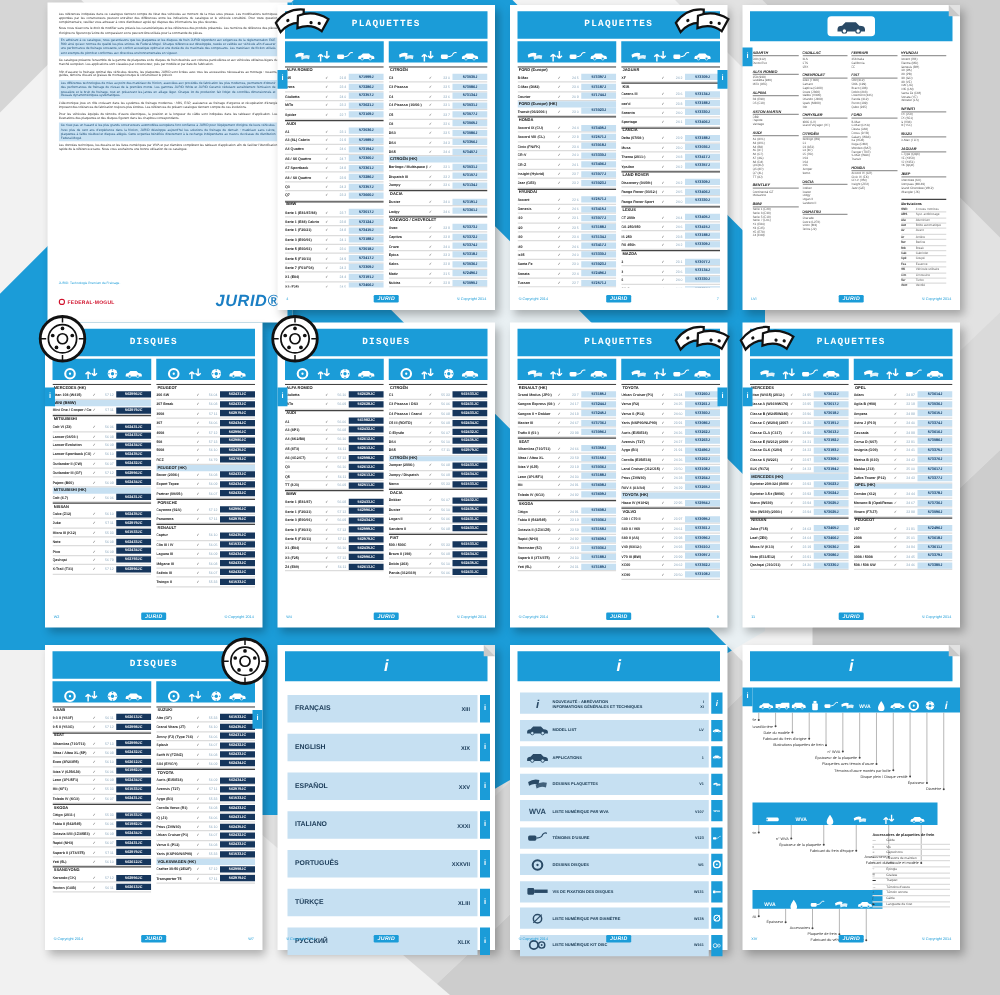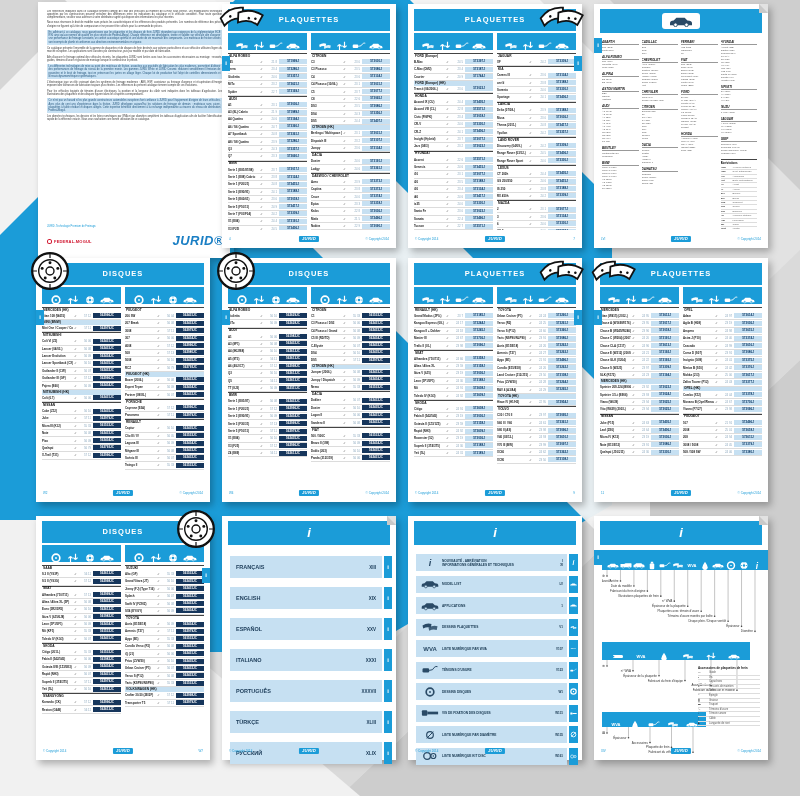--- a/index.html
+++ b/index.html
@@ -1,21 +1,21 @@
 <!DOCTYPE html>
 <html><head>
 <meta charset="utf-8">
 <style>
   html,body{margin:0;padding:0;background:#e2e2e2;font-family:"Liberation Sans","DejaVu Sans",sans-serif;}
   #canvas{position:relative;width:800px;height:796px;overflow:hidden;background:#e2e2e2;}
   .bgsvg{position:absolute;left:0;top:0;width:800px;height:796px;}
   .page{position:absolute;width:174px;height:244px;background:#fff;box-shadow:3px 4px 7px rgba(0,0,0,.28);}
   .page.fold:before{content:"";position:absolute;right:0;top:0;border-style:solid;border-width:0 9px 9px 0;border-color:#e2e2e2 #e2e2e2 #c9c9c9 #c9c9c9;z-index:5;}
   
-  .cat-head{position:absolute;left:6px;right:6px;top:5px;height:22px;background:#1b9cd8;}
+  .cat-head{position:absolute;left:6px;right:6px;top:5px;height:22px;background:#1b9cd8;font-family:Liberation Mono, monospace;}
   .cat-title{display:block;text-align:center;color:#fff;font-weight:bold;font-size:7.5px;letter-spacing:1px;line-height:22px;}
   .iconstrip{position:absolute;left:6px;right:6px;top:29px;height:17px;display:flex;}
   .iconstrip .half{flex:1;background:#1b9cd8;display:flex;align-items:center;justify-content:space-around;padding:0 6px;}
   .iconstrip .half:first-child{margin-right:4px;}
   .hicon{width:14px;height:10px;display:inline-block;}
   .hicon svg{width:100%;height:100%;}
   .cols{position:absolute;left:6px;right:6px;top:49px;bottom:18px;display:flex;}
   .col{flex:1;overflow:hidden;}
   .col:first-child{margin-right:4px;}
   .sec{font-size:3.2px;font-weight:bold;color:#111;border-top:.8px solid #444;padding:.8px 1px .4px;line-height:3.6px;}

